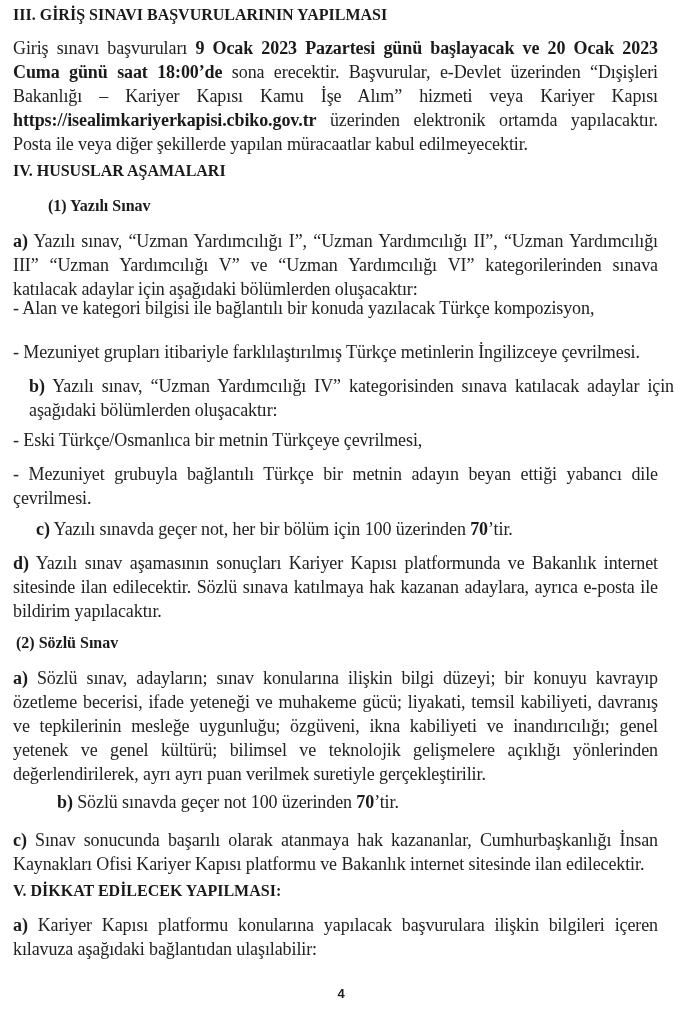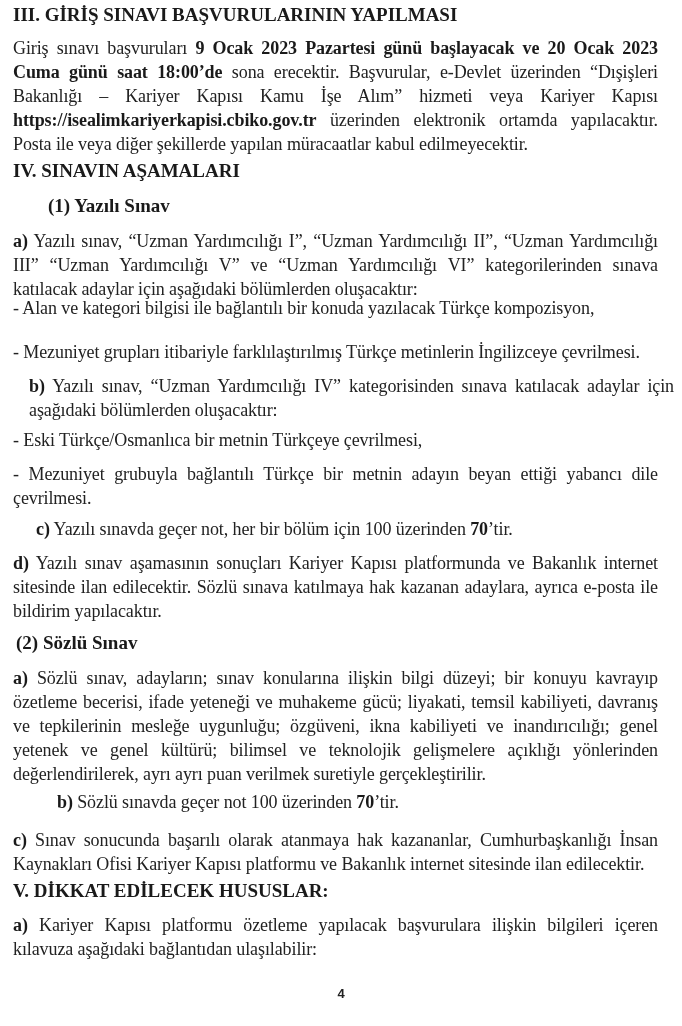--- a/index.html
+++ b/index.html
@@ -9,52 +9,52 @@
     color: #222222;
   }
   .page { position: absolute; left: 13px; top: 0; width: 645px; }
   .p {
     position: absolute; left: 0; width: 645px;
     font-size: 18px; line-height: 24px; text-align: justify;
     letter-spacing: -0.1px;
   }
   .p b { font-weight: bold; color: #1a1a1a; }
   .h {
-    position: absolute; left: 0; font-weight: bold; font-size: 19px;
+    position: absolute; left: 0; font-weight: bold; font-size: 16px;
     line-height: 24px; color: #1a1a1a; white-space: nowrap;
   }
   .h.sub { left: 3px; }
   .page-num {
     position: absolute; left: 0; width: 682px; top: 986px; text-align: center;
     font-family: "Liberation Sans", "DejaVu Sans", sans-serif;
     font-weight: bold; font-size: 13px; color: #222222;
   }
 </style>
 </head>
 <body>
 
 <div class="page">
 
   <div class="h" style="top:3px;">III. GİRİŞ SINAVI BAŞVURULARININ YAPILMASI</div>
   <div class="p" style="top:36px;"><span>Giriş sınavı başvuruları </span><b>9 Ocak 2023  Pazartesi günü başlayacak ve 20 Ocak 2023 Cuma günü saat 18:00’de</b><span> sona erecektir.  Başvurular, e-Devlet üzerinden “Dışişleri Bakanlığı – Kariyer Kapısı Kamu İşe Alım” hizmeti veya Kariyer Kapısı </span><b>https://isealimkariyerkapisi.cbiko.gov.tr</b><span> üzerinden elektronik ortamda yapılacaktır. Posta ile veya diğer şekillerde yapılan müracaatlar kabul edilmeyecektir.</span></div>
 
-  <div class="h" style="top:159px;">IV. SINAVIN AŞAMALARI</div>
+  <div class="h" style="top:159px;">IV. HUSUSLAR AŞAMALARI</div>
 
   <div class="h sub" style="top:194px;margin-left:32px;">(1) Yazılı Sınav</div>
   <div class="p" style="top:229px;"><b>a)</b><span> Yazılı sınav, “Uzman Yardımcılığı I”, “Uzman Yardımcılığı II”, “Uzman Yardımcılığı III” “Uzman Yardımcılığı V” ve “Uzman Yardımcılığı VI”  kategorilerinden sınava katılacak adaylar için aşağıdaki bölümlerden oluşacaktır:</span></div>
   <div class="p" style="top:296px;">- Alan ve kategori bilgisi ile bağlantılı bir konuda yazılacak Türkçe kompozisyon,</div>
   <div class="p" style="top:340px;">- Mezuniyet grupları itibariyle farklılaştırılmış Türkçe metinlerin İngilizceye çevrilmesi.</div>
   <div class="p" style="top:374px;margin-left:16px;"><b>b)</b><span> Yazılı sınav, “Uzman Yardımcılığı IV” kategorisinden sınava katılacak adaylar için aşağıdaki bölümlerden oluşacaktır:</span></div>
   <div class="p" style="top:428px;">- Eski Türkçe/Osmanlıca bir metnin Türkçeye çevrilmesi,</div>
   <div class="p" style="top:462px;">- Mezuniyet grubuyla bağlantılı Türkçe bir metnin adayın beyan ettiği yabancı dile çevrilmesi.</div>
   <div class="p" style="top:517px;margin-left:23px;"><b>c)</b><span> Yazılı sınavda geçer not, her bir bölüm için 100 üzerinden </span><b>70</b><span>’tir.</span></div>
   <div class="p" style="top:551px;"><b>d)</b><span> Yazılı sınav aşamasının sonuçları Kariyer Kapısı platformunda ve Bakanlık internet sitesinde ilan edilecektir. Sözlü sınava katılmaya hak kazanan adaylara, ayrıca e-posta ile bildirim yapılacaktır.</span></div>
 
   <div class="h sub" style="top:631px;">(2) Sözlü Sınav</div>
   <div class="p" style="top:666px;"><b>a)</b><span> Sözlü sınav, adayların; sınav konularına ilişkin bilgi düzeyi; bir konuyu kavrayıp özetleme becerisi, ifade yeteneği ve muhakeme gücü; liyakati, temsil kabiliyeti, davranış ve tepkilerinin mesleğe uygunluğu; özgüveni, ikna kabiliyeti ve inandırıcılığı; genel yetenek ve genel kültürü; bilimsel ve teknolojik gelişmelere açıklığı yönlerinden değerlendirilerek, ayrı ayrı puan verilmek suretiyle gerçekleştirilir.</span></div>
   <div class="p" style="top:790px;margin-left:44px;"><b>b)</b><span> Sözlü sınavda geçer not 100 üzerinden </span><b>70</b><span>’tir.</span></div>
   <div class="p" style="top:828px;"><b>c)</b><span> Sınav sonucunda başarılı olarak atanmaya hak kazananlar, Cumhurbaşkanlığı İnsan Kaynakları Ofisi Kariyer Kapısı platformu ve Bakanlık internet sitesinde ilan edilecektir.</span></div>
 
-  <div class="h" style="top:879px;">V. DİKKAT EDİLECEK HUSUSLAR:</div>
-  <div class="p" style="top:913px;"><b>a)</b><span> Kariyer Kapısı platformu özetleme yapılacak başvurulara ilişkin bilgileri içeren kılavuza aşağıdaki bağlantıdan ulaşılabilir:</span></div>
+  <div class="h" style="top:879px;">V. DİKKAT EDİLECEK YAPILMASI:</div>
+  <div class="p" style="top:913px;"><b>a)</b><span> Kariyer Kapısı platformu konularına yapılacak başvurulara ilişkin bilgileri içeren kılavuza aşağıdaki bağlantıdan ulaşılabilir:</span></div>
 </div>
 
 <div class="page-num">4</div>
 
 </body></html>

